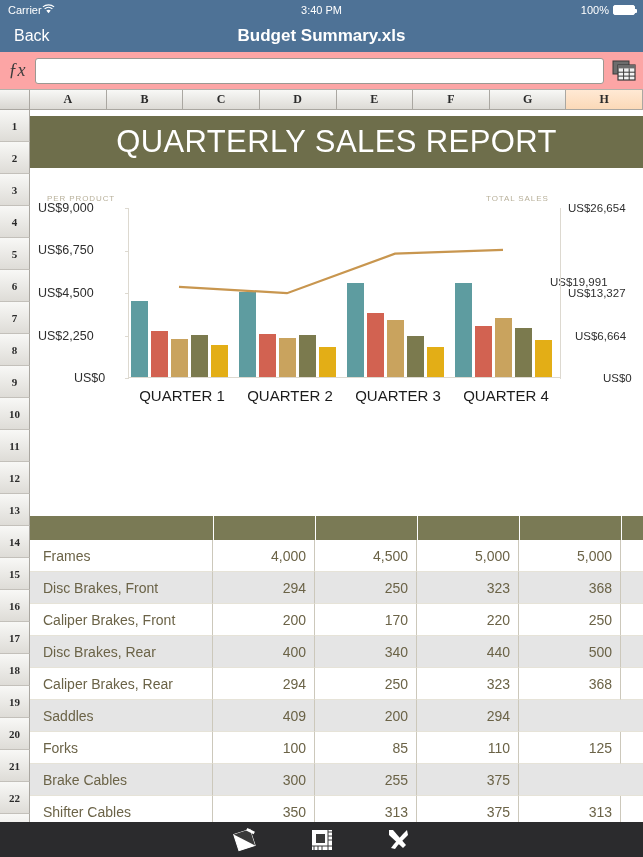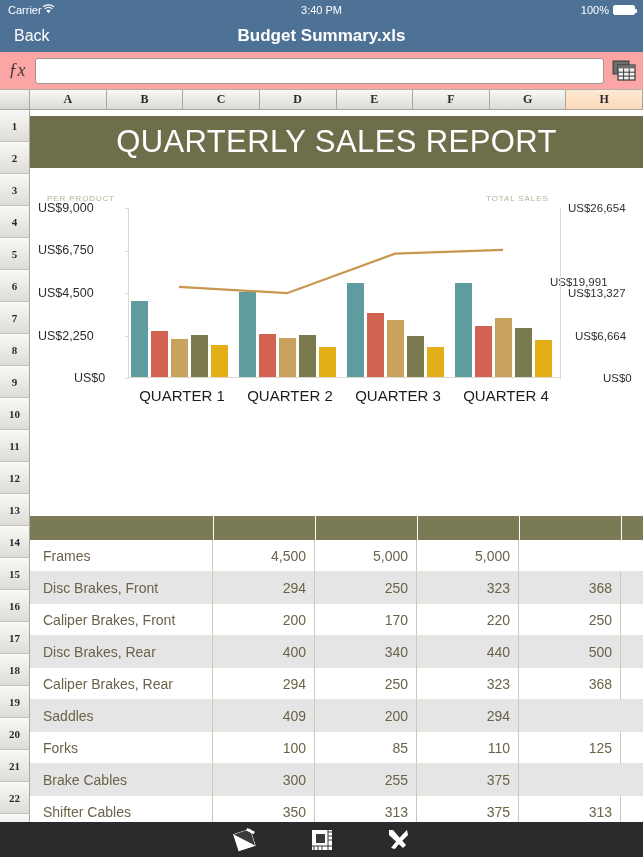--- a/index.html
+++ b/index.html
@@ -366,20 +366,21 @@
           <div class="dt-head-cell" style="width:183px;"></div>
           <div class="dt-head-cell" style="width:101px; margin-left:1px;"></div>
           <div class="dt-head-cell" style="width:101px; margin-left:1px;"></div>
           <div class="dt-head-cell" style="width:101px; margin-left:1px;"></div>
           <div class="dt-head-cell" style="width:101px; margin-left:1px;"></div>
           <div class="dt-head-cell" style="flex:1; margin-left:1px;"></div>
         </div>
         <div id="dtrows">
             <div class="dt-row odd">
               <div class="dt-label">Frames</div>
+              <div class="dt-val">4,000</div>
               <div class="dt-val">4,500</div>
               <div class="dt-val">5,000</div>
               <div class="dt-val">5,000</div>
               <div class="dt-tail"></div>
             </div>
             <div class="dt-row even">
               <div class="dt-label">Disc Brakes, Front</div>
               <div class="dt-val">294</div>
               <div class="dt-val">250</div>
               <div class="dt-val">323</div>

